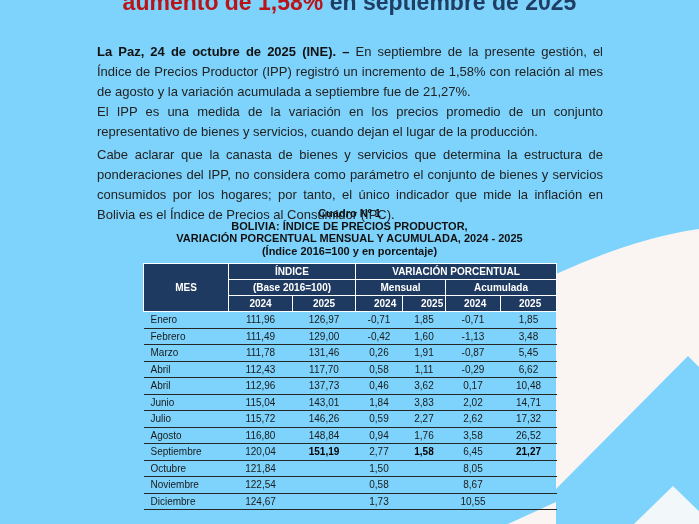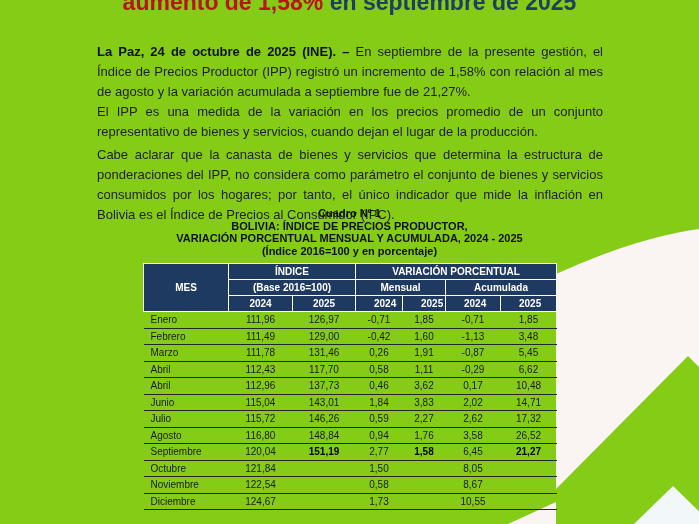--- a/index.html
+++ b/index.html
@@ -4,21 +4,21 @@
 <style>
   :root{
     --title-red:#B91418;
     --title-blue:#1F3E63;
     --header-navy:#1F3A60;
   }
   html,body{margin:0;padding:0;background:#fff;}
   .page{
     position:relative;
     width:699px;height:524px;
-    background:#84cc16;
+    background:#7dd3fc;
     overflow:hidden;
     font-family:"Liberation Sans","DejaVu Sans",sans-serif;
     color:#1a1a1a;
   }
   .decor{position:absolute;left:0;top:0;width:699px;height:524px;z-index:0;}
   .content{position:absolute;left:0;top:0;width:699px;height:524px;z-index:1;}
 
   .doc-title{
     position:absolute;top:-11px;left:0;width:699px;
     text-align:center;font-weight:bold;font-size:23px;line-height:26px;

